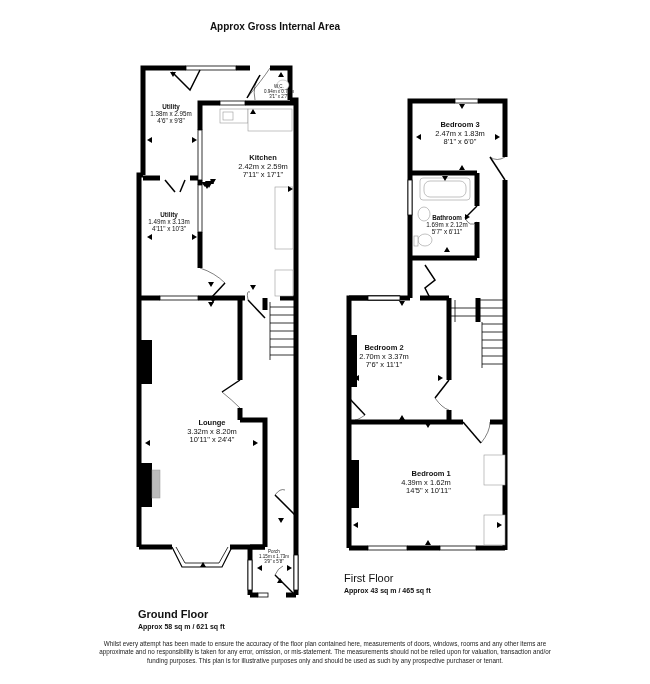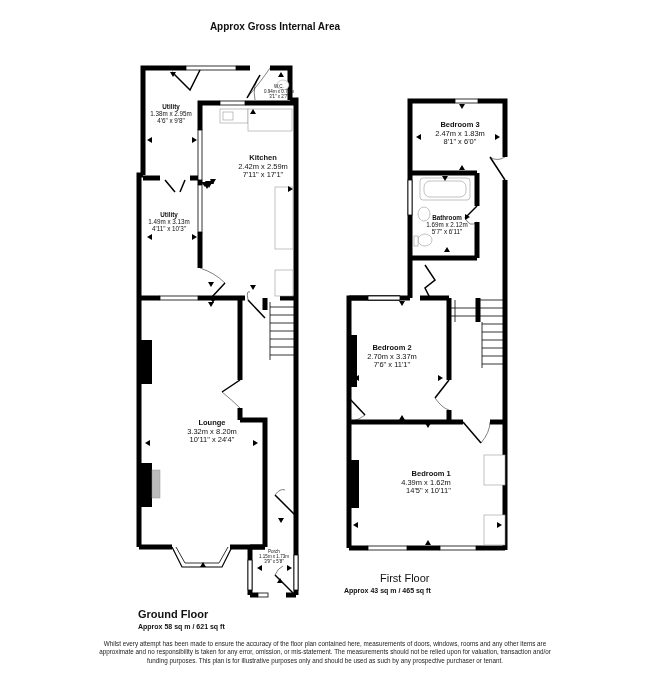--- a/index.html
+++ b/index.html
@@ -306,29 +306,29 @@
 <div class="room-label sz-l" style="left:460px; top:121px;">
   <span class="nm">Bedroom 3</span>
   <span class="dm">2.47m x 1.83m</span>
   <span class="dm">8'1" x 6'0"</span>
 </div>
 <div class="room-label sz-m" style="left:447px; top:214px;">
   <span class="nm">Bathroom</span>
   <span class="dm">1.69m x 2.12m</span>
   <span class="dm">5'7" x 6'11"</span>
 </div>
-<div class="room-label sz-l" style="left:392px; top:344px;">
+<div class="room-label sz-l" style="left:384px; top:344px;">
   <span class="nm">Bedroom 2</span>
   <span class="dm">2.70m x 3.37m</span>
   <span class="dm">7'6" x 11'1"</span>
 </div>
 <div class="room-label sz-l" style="left:426px; top:470px;text-align:right;">
   <span class="nm">Bedroom 1</span>
   <span class="dm">4.39m x 1.62m</span>
   <span class="dm">14'5" x 10'11"</span>
 </div>
 
 <div class="floor-label" style="left:138px; top:608px;font-weight:bold;">Ground Floor</div>
 <div class="floor-area" style="left:138px; top:623px;">Approx 58 sq m / 621 sq ft</div>
-<div class="floor-label" style="left:344px; top:572px;margin-left:36px;">First Floor</div>
+<div class="floor-label" style="left:344px; top:572px;">First Floor</div>
 <div class="floor-area" style="left:344px; top:587px;">Approx 43 sq m / 465 sq ft</div>
 
 <div class="disclaimer">Whilst every attempt has been made to ensure the accuracy of the floor plan contained here, measurements of doors, windows, rooms and any other items are approximate and no responsibility is taken for any error, omission, or mis-statement. The measurements should not be relied upon for valuation, transaction and/or funding purposes. This plan is for illustrative purposes only and should be used as such by any prospective purchaser or tenant.</div>
 
 </body></html>

